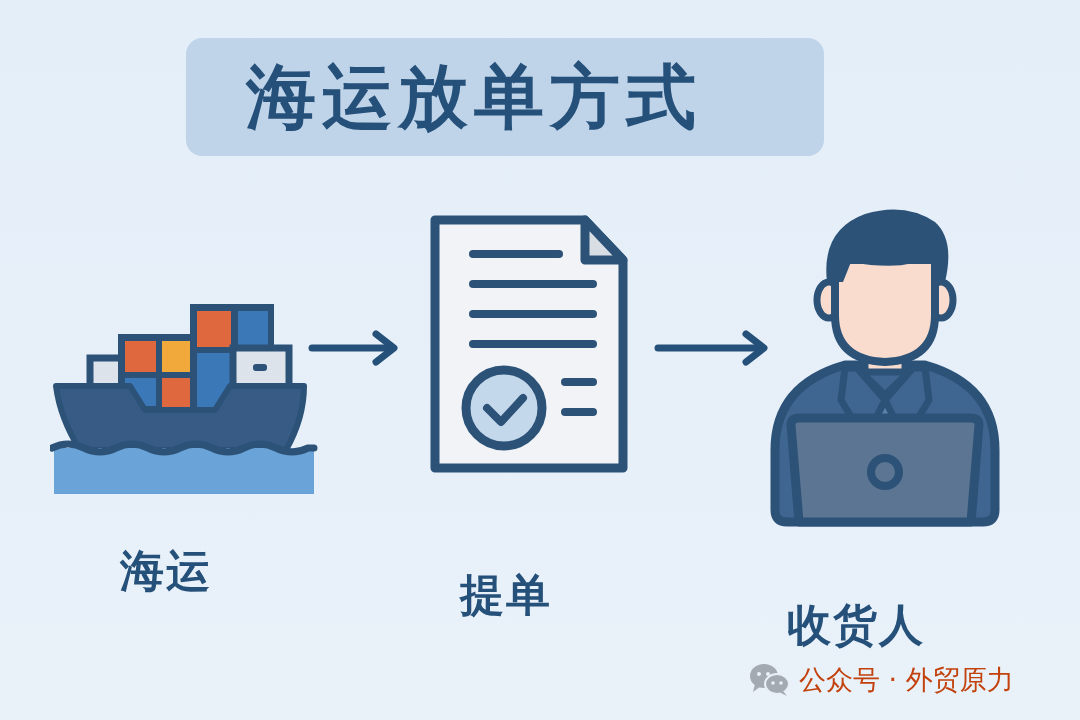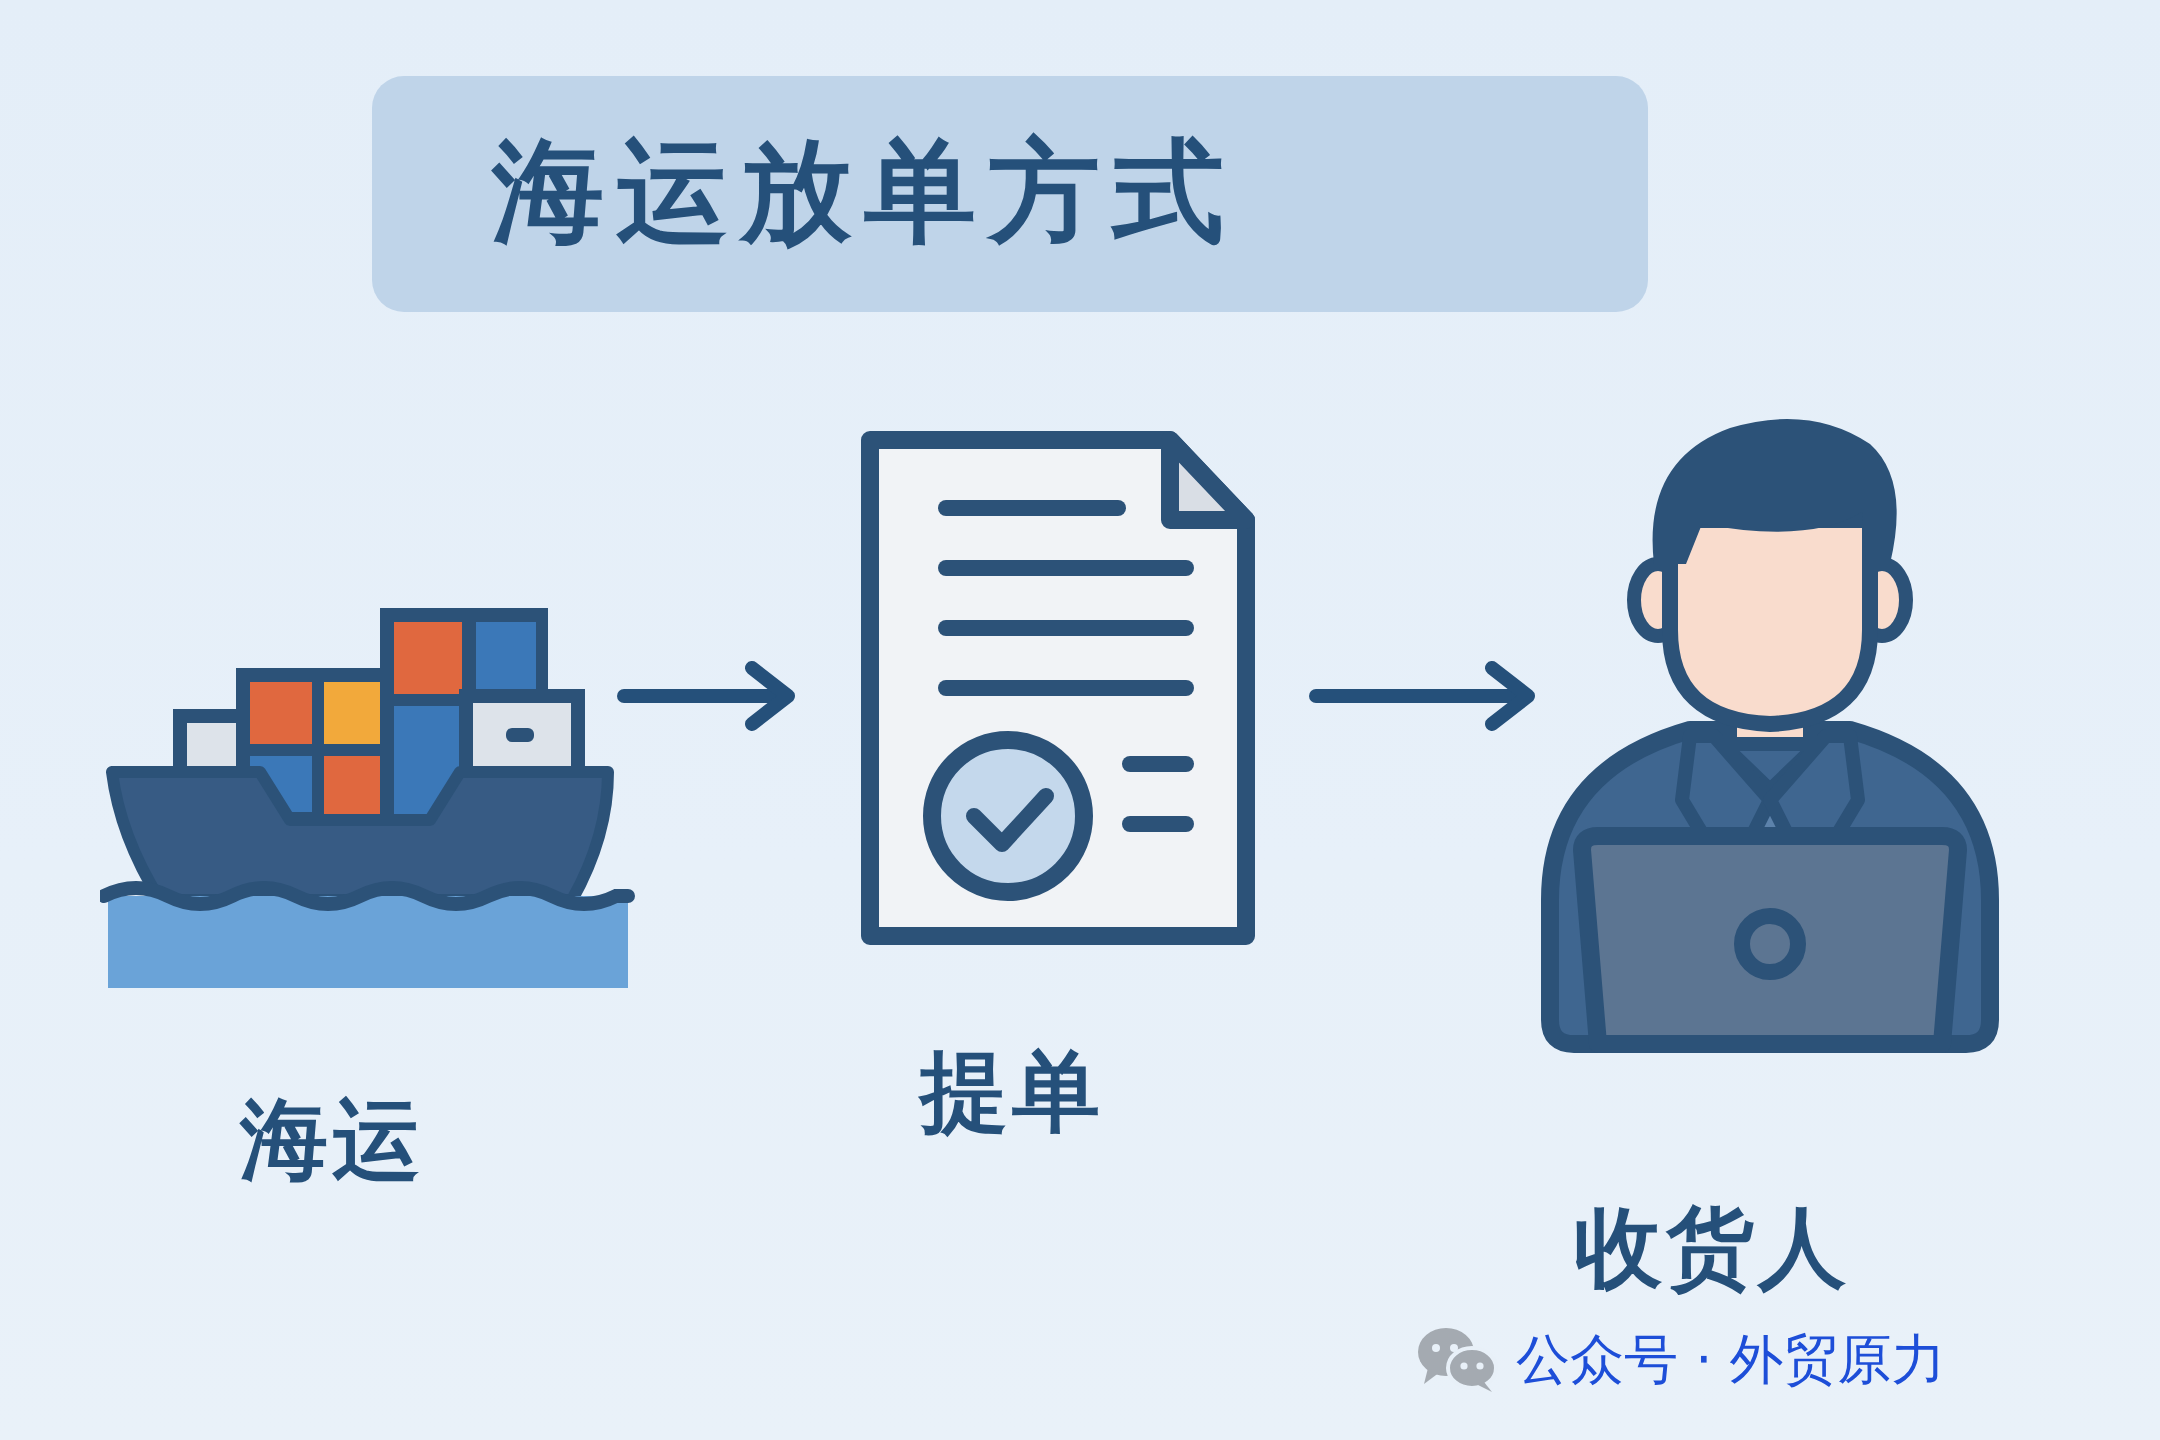--- a/index.html
+++ b/index.html
@@ -7,32 +7,32 @@
     width:1080px; height:720px; overflow:hidden; position:relative;
     background: linear-gradient(180deg, #e4eef8 0%, #e7f0f9 60%, #e9f1f9 100%);
     font-family: "DejaVu Sans", sans-serif;
   }
   .title-box {
     position:absolute; left:186px; top:38px; width:638px; height:118px;
     background:#bfd4e9; border-radius:16px;
   }
   .title-text {
     position:absolute; left:246px; top:52px; width:560px; height:90px;
-    font-size:56px; font-weight:bold; color:#25507a; letter-spacing:6px;
+    font-size:70px; font-weight:bold; color:#25507a; letter-spacing:6px;
     line-height:90px; white-space:nowrap;
   }
   .icon { position:absolute; }
   .label {
     position:absolute; font-size:44px; font-weight:bold; color:#25507a;
     white-space:nowrap; line-height:70px; letter-spacing:2px;
   }
   .footer {
-    position:absolute; left:708px; top:660px; height:40px;
+    position:absolute; left:749px; top:660px; height:40px;
     display:flex; align-items:center; gap:8px;
-    color:#1d4ed8; font-size:27px; white-space:nowrap;
+    color:#c2410c; font-size:27px; white-space:nowrap;
   }
 </style>
 </head>
 <body>
 
 <div class="title-box"></div>
 <div class="title-text">海运放单方式</div>
 
 <svg class="icon" style="left:50px;top:298px" width="270" height="200" viewBox="0 0 270 200">
 
@@ -98,21 +98,21 @@
 
   <path d="M80 60 L180 60 L180 115 Q180 160 130 162 Q80 160 80 115 Z" fill="#f9dccd" stroke="#2c5278" stroke-width="8" stroke-linejoin="round"></path>
 
   <path d="M72 82 Q66 30 110 14 Q150 2 180 22 Q200 40 190 82 L178 82 L176 56 Q150 72 96 62 L88 82 Z" fill="#2c5278"></path>
 
   <path d="M36 225 Q36 218 44 218 L216 218 Q224 218 224 225 L216 322 L44 322 Z" fill="#5c7592" stroke="#2c5278" stroke-width="9" stroke-linejoin="round"></path>
   <circle cx="130" cy="272" r="14" fill="#5c7592" stroke="#2c5278" stroke-width="8"></circle>
 </svg>
 
 <div class="label" style="left:120px;top:536px;">海运</div>
-<div class="label" style="left:460px;top:512px;">提单</div>
+<div class="label" style="left:460px;top:560px;">提单</div>
 <div class="label" style="left:787px;top:566px;margin-top:24px;">收货人</div>
 
 <div class="footer">
   <svg width="42" height="36" viewBox="0 0 42 36">
     <ellipse cx="15" cy="14" rx="14" ry="12" fill="#a4aab1"></ellipse>
     <path d="M6 22 L4 30 L12 24 Z" fill="#a4aab1"></path>
     <ellipse cx="28" cy="22" rx="12" ry="10" fill="#a4aab1" stroke="#e8f0f8" stroke-width="2"></ellipse>
     <path d="M34 29 L38 34 L30 30 Z" fill="#a4aab1"></path>
     <circle cx="10" cy="12" r="2" fill="#e8f0f8"></circle>
     <circle cx="19" cy="12" r="2" fill="#e8f0f8"></circle>

